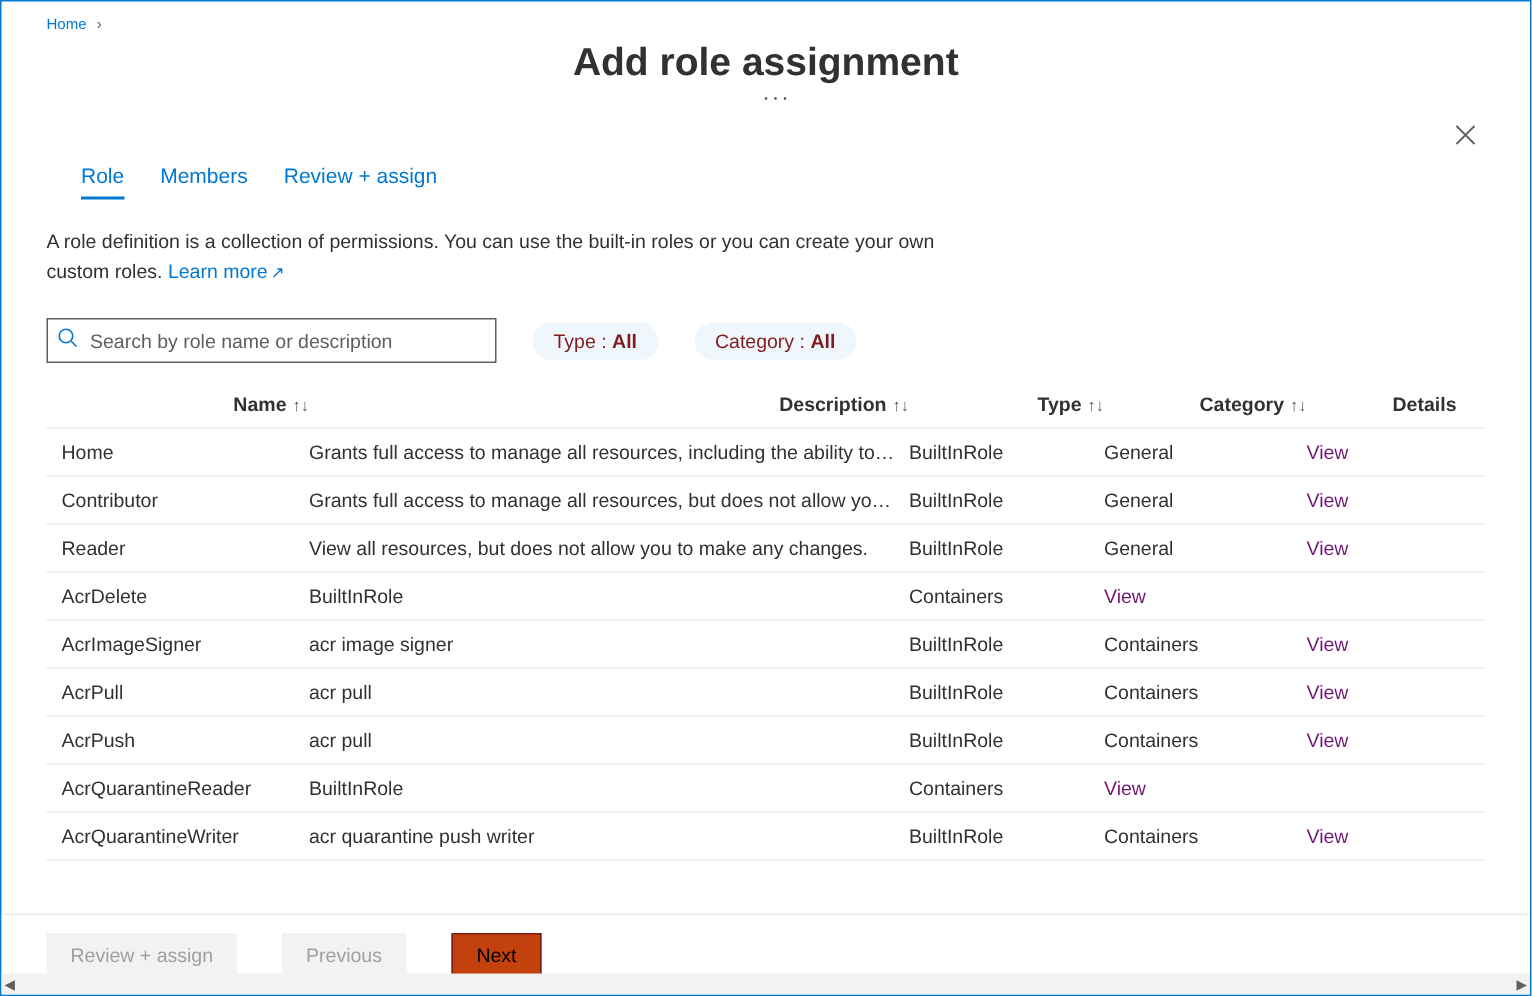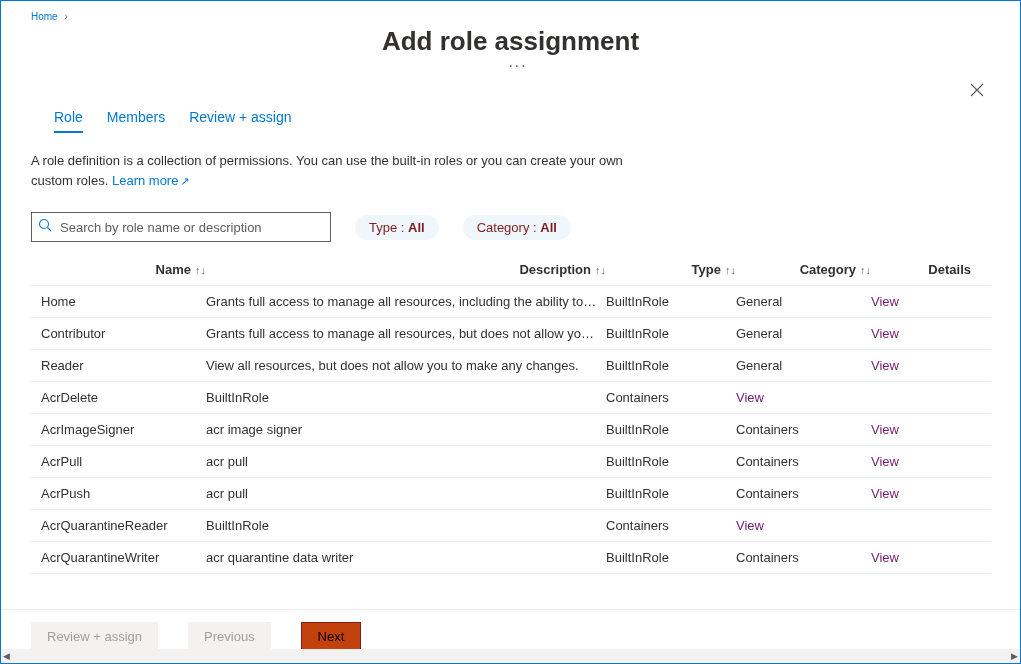--- a/index.html
+++ b/index.html
@@ -322,21 +322,21 @@
           <div class="cell view-link">View</div>
         </div>
         <div class="trow">
           <div class="cell">AcrQuarantineReader</div>
           <div class="cell">BuiltInRole</div>
           <div class="cell">Containers</div>
           <div class="cell view-link">View</div>
         </div>
         <div class="trow">
           <div class="cell">AcrQuarantineWriter</div>
-          <div class="cell">acr quarantine data writer</div>
+          <div class="cell">acr quarantine push writer</div>
           <div class="cell">BuiltInRole</div>
           <div class="cell">Containers</div>
           <div class="cell view-link">View</div>
         </div>
       </div>
   </div>
 
 </div>
 
 <div class="footer">

